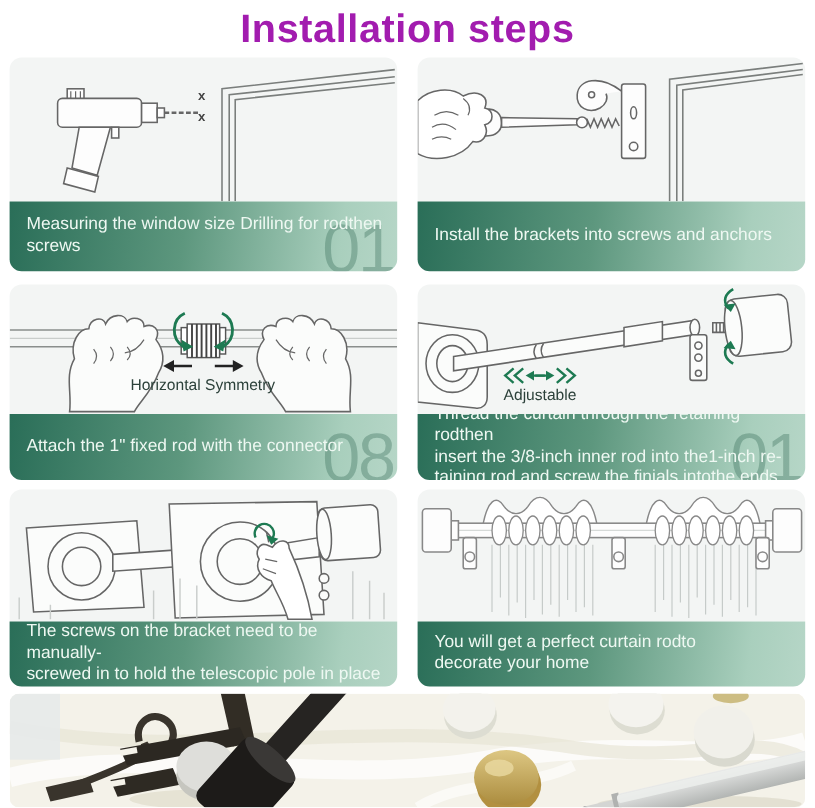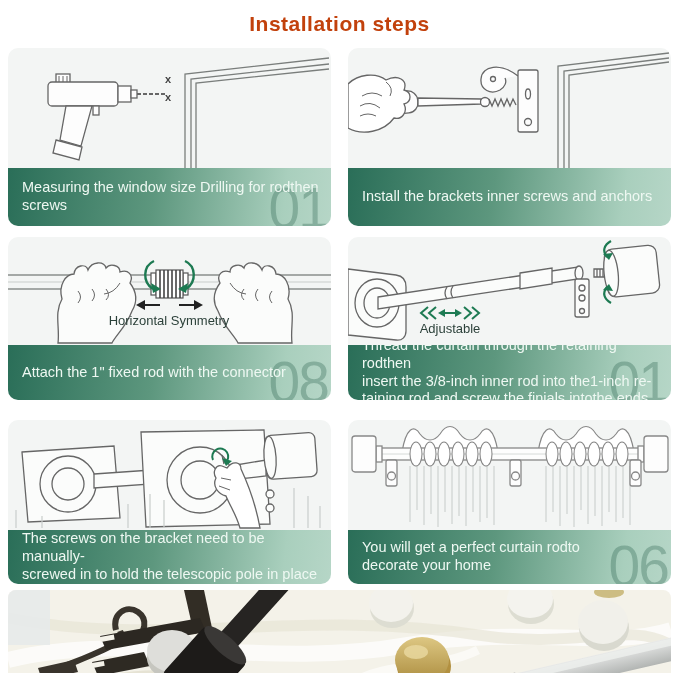--- a/index.html
+++ b/index.html
@@ -2,25 +2,25 @@
 <html><head>
 <meta charset="utf-8">
 <style>
   html,body{margin:0;padding:0;}
   body{
     width:679px;height:673px;background:#ffffff;
     font-family:"Liberation Sans",sans-serif;overflow:hidden;position:relative;
   }
   .title{
     height:48px;display:flex;align-items:center;justify-content:center;
-    font-size:21px;font-weight:bold;color:#c2410c;letter-spacing:.5px;
+    font-size:33px;font-weight:bold;color:#a21caf;letter-spacing:.5px;
   }
   .grid{display:grid;grid-template-columns:323px 323px;column-gap:17px;padding:0 8px;}
   .grid.r1{margin-bottom:11px}
-  .grid.r2{margin-bottom:20px}
+  .grid.r2{margin-bottom:8px}
   .grid.r3{margin-bottom:6px}
   .card{display:flex;flex-direction:column;}
   .ill{
     background:#f3f5f4;border-radius:10px 10px 0 0;position:relative;overflow:hidden;
   }
   .r1 .ill{height:120px}
   .r2 .ill{height:108px}
   .r3 .ill{height:110px}
   .ill svg{display:block;width:100%;height:100%}
   .cap{
@@ -109,21 +109,21 @@
           <circle cx="137" cy="54" r="4.5"></circle>
           <path d="M141,51 l3,7 3,-7 3,7 3,-7 3,7 3,-7 3,7 3,-7 3,6" fill="none"></path>
         </g>
         <g stroke="#666" fill="#ffffff" stroke-width="1.3">
           <path d="M0,36 C10,26 28,24 38,32 C50,26 60,32 56,42 C64,44 64,54 56,56 C60,64 54,72 46,70 C36,84 14,88 0,80 Z"></path>
           <path d="M14,48 q10,-6 20,0 M12,58 q10,-6 20,2 M12,68 q8,-4 16,0 M38,34 q8,6 4,14" fill="none" stroke-width="1"></path>
         </g>
       </svg>
     </div>
     <div class="cap">
-      <div class="txt">Install the brackets inner screws and anchors</div>
+      <div class="txt">Install the brackets into screws and anchors</div>
     </div>
   </div>
 </div>
 
 <div class="grid r2">
   <div class="card">
     <div class="ill">
       <svg viewBox="0 0 323 104">
         <g stroke="#8a8e8c" stroke-width="1.3">
           <line x1="0" y1="36" x2="323" y2="36"></line>
@@ -297,21 +297,20 @@
           <ellipse cx="232" cy="32" rx="6" ry="12"></ellipse>
             <ellipse cx="246" cy="32" rx="6" ry="12"></ellipse>
           <ellipse cx="260" cy="32" rx="6" ry="12"></ellipse>
             <ellipse cx="274" cy="32" rx="6" ry="12"></ellipse>
         </g>
       </svg>
     </div>
     <div class="cap">
       <div class="txt">You will get a perfect curtain rodto
 decorate your home</div>
-      <div class="num">06</div>
     </div>
   </div>
 </div>
 
 <div class="photo">
   <svg viewBox="0 0 663 95" preserveAspectRatio="none">
     <defs>
       <linearGradient id="goldG" x1="0" y1="0" x2="0" y2="1">
         <stop offset="0" stop-color="#ddc783"></stop>
           <stop offset="1" stop-color="#ab8c3e"></stop>

